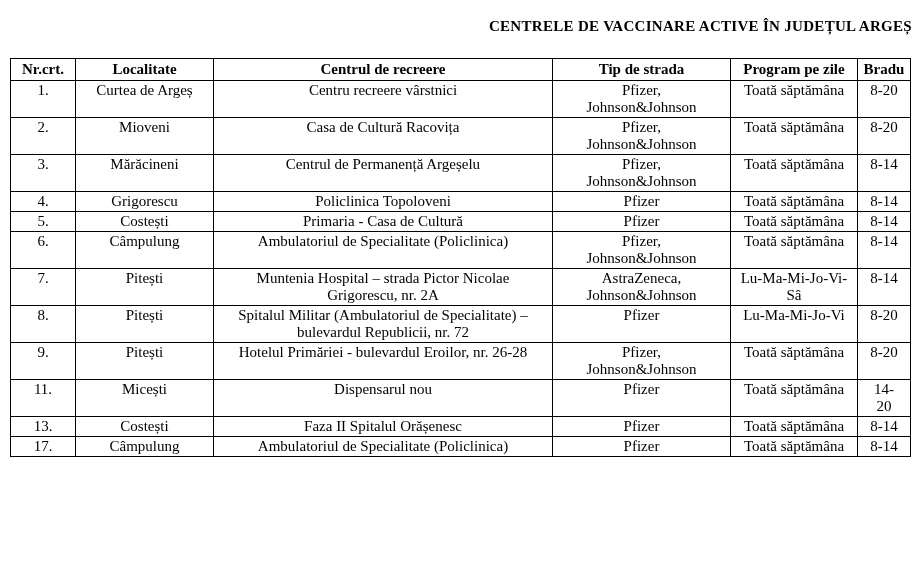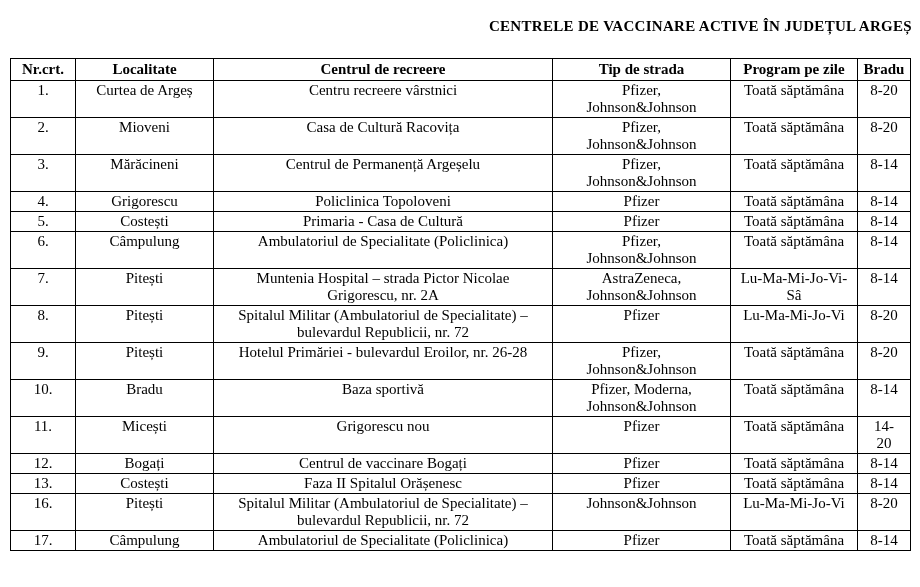--- a/index.html
+++ b/index.html
@@ -148,61 +148,35 @@
         <tr>
           <td>9.</td>
           <td>Pitești</td>
           <td>Hotelul Primăriei - bulevardul Eroilor, nr. 26-28</td>
           <td>Pfizer,
 Johnson&amp;Johnson</td>
           <td>Toată săptămâna</td>
           <td>8-20</td>
         </tr>
         <tr>
-          <td>10.</td>
-          <td>Bradu</td>
-          <td>Baza sportivă</td>
-          <td>Pfizer, Moderna,
-Johnson&amp;Johnson</td>
-          <td>Toată săptămâna</td>
-          <td>8-14</td>
-        </tr>
-        <tr>
           <td>11.</td>
           <td>Micești</td>
-          <td>Grigorescu nou</td>
+          <td>Dispensarul nou</td>
           <td>Pfizer</td>
           <td>Toată săptămâna</td>
           <td>14-
 20</td>
-        </tr>
-        <tr>
-          <td>12.</td>
-          <td>Bogați</td>
-          <td>Centrul de vaccinare Bogați</td>
-          <td>Pfizer</td>
-          <td>Toată săptămâna</td>
-          <td>8-14</td>
         </tr>
         <tr>
           <td>13.</td>
           <td>Costești</td>
           <td>Faza II Spitalul Orășenesc</td>
           <td>Pfizer</td>
           <td>Toată săptămâna</td>
           <td>8-14</td>
-        </tr>
-        <tr>
-          <td>16.</td>
-          <td>Pitești</td>
-          <td>Spitalul Militar (Ambulatoriul de Specialitate) –
-bulevardul Republicii, nr. 72</td>
-          <td>Johnson&amp;Johnson</td>
-          <td>Lu-Ma-Mi-Jo-Vi</td>
-          <td>8-20</td>
         </tr>
         <tr>
           <td>17.</td>
           <td>Câmpulung</td>
           <td>Ambulatoriul de Specialitate (Policlinica)</td>
           <td>Pfizer</td>
           <td>Toată săptămâna</td>
           <td>8-14</td>
         </tr>
       </tbody>

